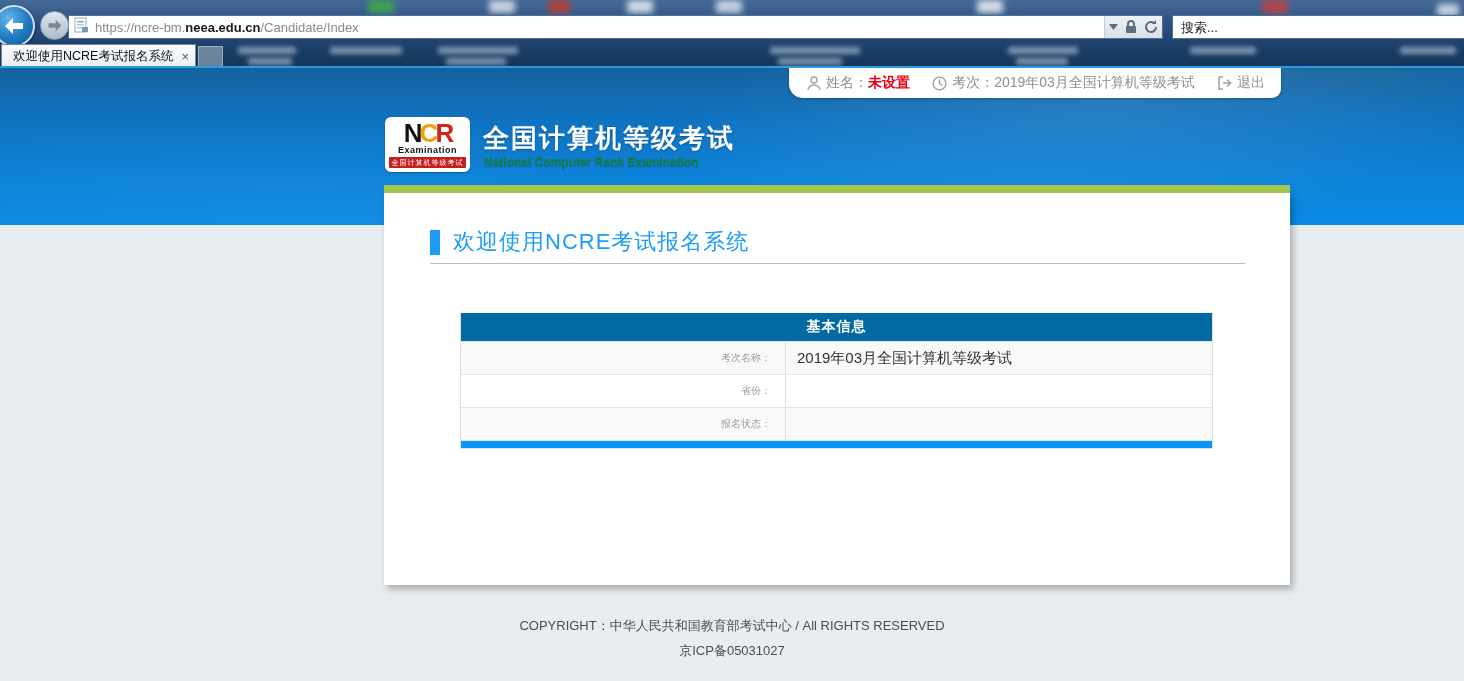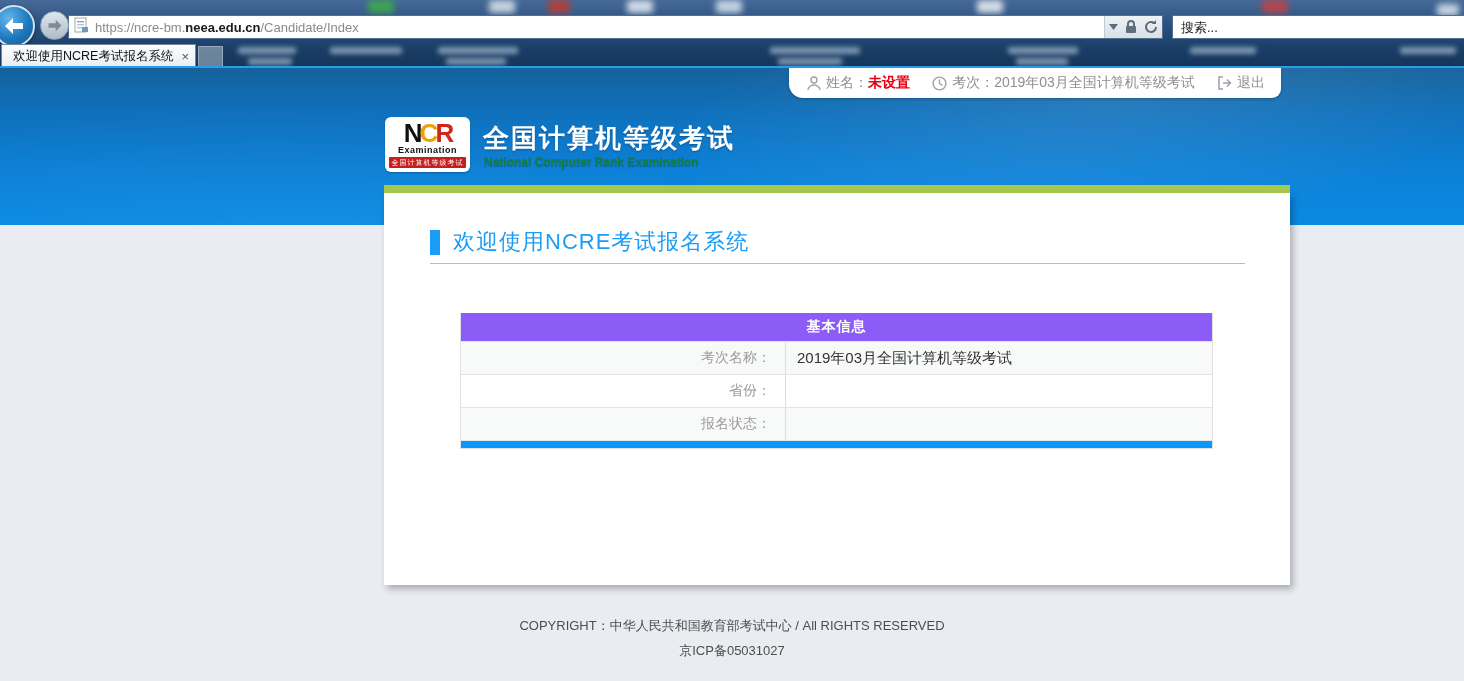--- a/index.html
+++ b/index.html
@@ -72,25 +72,25 @@
 
   .green-bar { height:8px; background:#a6c84e; }
   .content { position:relative; background:#fff; height:392px; box-shadow:3px 4px 7px rgba(0,0,0,.28); }
 
   .page-title { position:absolute; left:46px; top:34px; display:flex; align-items:center; }
   .pt-bar { width:10px; height:25px; background:#1b9cf7; margin-right:13px; }
   .pt-text { font-size:22px; color:#1b9cf7; letter-spacing:1px; }
   .rule { position:absolute; left:46px; top:70px; width:815px; border-top:1px solid #b8bcc1; }
 
   .info-table { position:absolute; left:76px; top:120px; width:753px; border:1px solid #e0e0e0; border-top:none; }
-  .it-header { height:28px; background:#8b5cf6; color:#fff; font-size:14px; font-weight:bold;
+  .it-header { height:28px; background:#0369a1; color:#fff; font-size:14px; font-weight:bold;
     display:flex; align-items:center; justify-content:center; letter-spacing:1px; }
   .it-row { display:flex; height:33px; border-top:1px solid #e4e4e4; background:#fff; }
   .it-row.alt { background:#f8f9f9; }
-  .it-label { width:325px; text-align:right; padding-right:14px; font-size:14px; color:#9c9c9c;
+  .it-label { width:325px; text-align:right; padding-right:14px; font-size:10px; color:#9c9c9c;
     display:flex; align-items:center; justify-content:flex-end; border-right:1px solid #ddd; }
   .it-value { flex:1; padding-left:11px; font-size:15px; color:#333; display:flex; align-items:center; }
   .it-value.red { color:#e60012; font-weight:bold; }
   .it-footer { height:8px; background:#0997fd; border-top:1px solid #e4e4e4; }
 
   .start-btn { position:absolute; left:50%; transform:translateX(-50%); top:276px; width:128px; height:41px;
     border-radius:5px; border:1px solid #2a76b5; color:#fff; font-size:18px; letter-spacing:3px; cursor:pointer;
     background:linear-gradient(180deg,#55aae4 0%, #3b93d4 55%, #2d80c2 100%);
     box-shadow:inset 0 1px 0 rgba(255,255,255,.45), 1px 2px 4px rgba(0,0,0,.25);
     font-family:inherit; }

